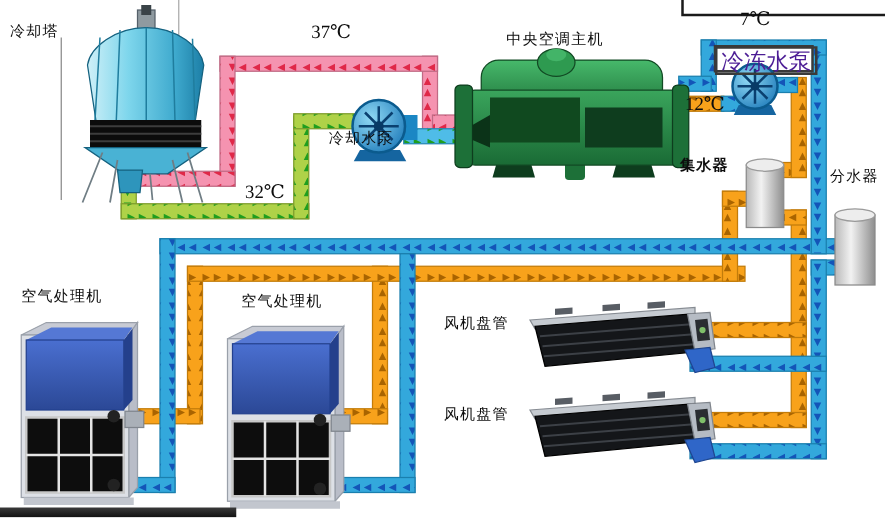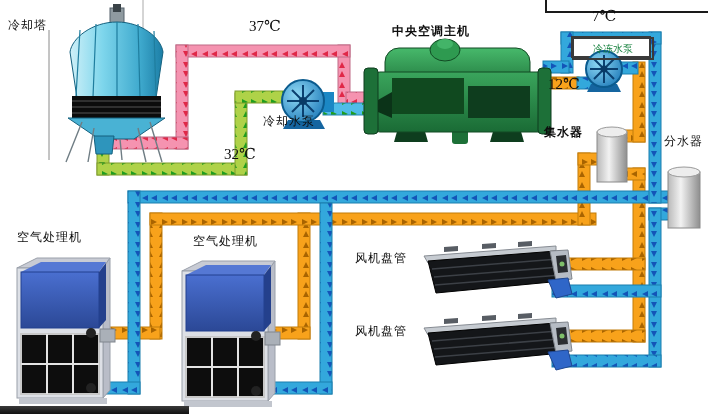--- a/index.html
+++ b/index.html
@@ -8,39 +8,39 @@
     font-family:"Liberation Serif","DejaVu Serif",serif;
   }
   #stage svg{position:absolute;left:0;top:0;}
   .lbl{
     position:absolute;color:#0d0d0d;font-size:12px;letter-spacing:1px;white-space:nowrap;
     line-height:1.1;
   }
   .temp{font-size:15px;letter-spacing:0;}
   .boxlbl{
     position:absolute;left:572px;top:37px;width:78px;height:19px;
-    border:2px solid #3a3a3a;background:transparent;color:#15803d;font-size:10px;
+    border:2px solid #3a3a3a;background:transparent;color:#4c1d95;font-size:18px;
     display:flex;align-items:center;justify-content:center;letter-spacing:0;
   }
   .legend-box{
     position:absolute;left:545px;top:-12px;width:180px;height:21px;
     background:#ffffff;border:2px solid #1a1a1a;
   }
   .bottom-strip{
     position:absolute;left:0;top:406px;width:189px;height:8px;
     background:linear-gradient(#3a3a3a,#111);
   }
   
   .l-tower{left:8px;top:19px;}
   .l-37{left:249px;top:18px;}
-  .l-chiller{left:392px;top:25px;font-weight:bold;}
+  .l-chiller{left:405px;top:25px;}
   .l-7{left:592px;top:8px;}
   .l-12{left:548px;top:76px;}
-  .l-coolpump{left:263px;top:115px;}
-  .l-32{left:196px;top:146px;margin-left:28px;}
+  .l-coolpump{left:263px;top:104px;}
+  .l-32{left:196px;top:146px;}
   .l-collector{left:544px;top:126px;font-weight:bold;}
   .l-distributor{left:664px;top:135px;}
   .l-ahu1{left:17px;top:231px;}
   .l-ahu2{left:193px;top:235px;}
   .l-fcu1{left:355px;top:252px;}
   .l-fcu2{left:355px;top:325px;}
 </style>
 </head>
 <body>
 

